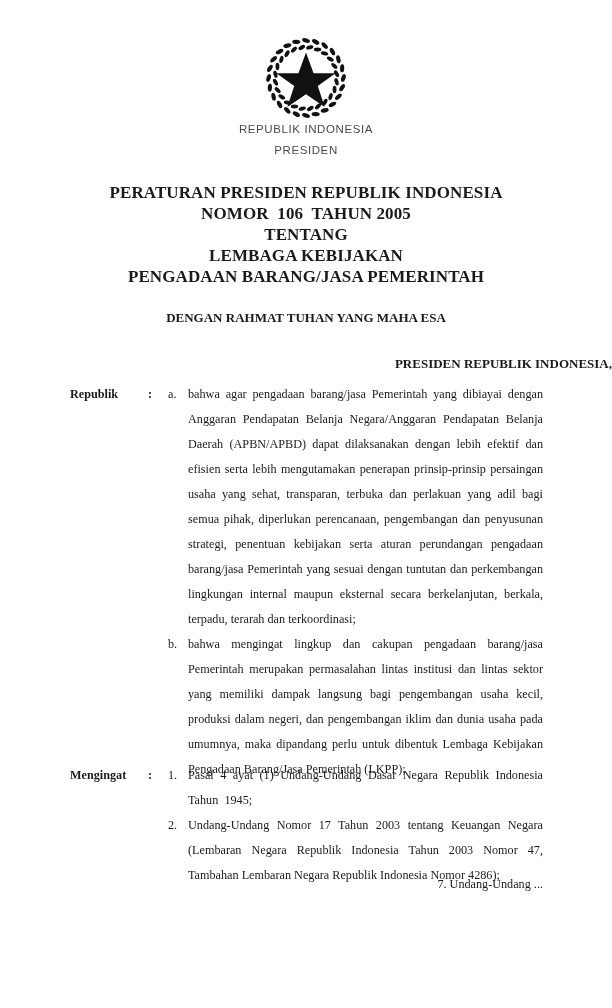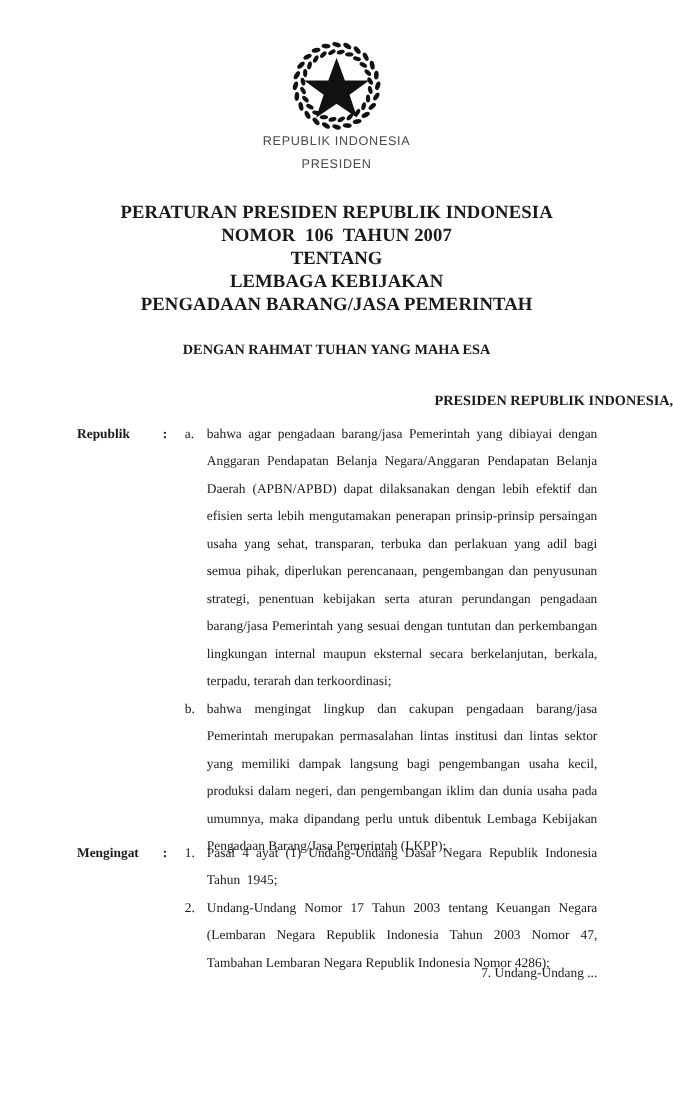--- a/index.html
+++ b/index.html
@@ -308,21 +308,21 @@
 
         <polygon points="50,21 58.6,44.6 83.6,44.6 63.4,59.2 71.2,82.9 50,68.6 28.8,82.9 36.6,59.2 16.4,44.6 41.4,44.6"></polygon>
       </g>
     </svg>
     <div class="letterhead-line">REPUBLIK INDONESIA</div>
     <div class="letterhead-line first">PRESIDEN</div>
   </div>
 
   <div class="title-block">
     <div class="title-line">PERATURAN PRESIDEN REPUBLIK INDONESIA</div>
-    <div class="title-line">NOMOR  106  TAHUN 2007</div>
+    <div class="title-line">NOMOR  106  TAHUN 2005</div>
     <div class="title-line">TENTANG</div>
     <div class="title-line">LEMBAGA KEBIJAKAN</div>
     <div class="title-line">PENGADAAN BARANG/JASA PEMERINTAH</div>
   </div>
 
   <div class="oath-block">
     <div class="oath-line">DENGAN RAHMAT TUHAN YANG MAHA ESA</div>
     <div class="oath-line second">PRESIDEN REPUBLIK INDONESIA,</div>
   </div>
 

